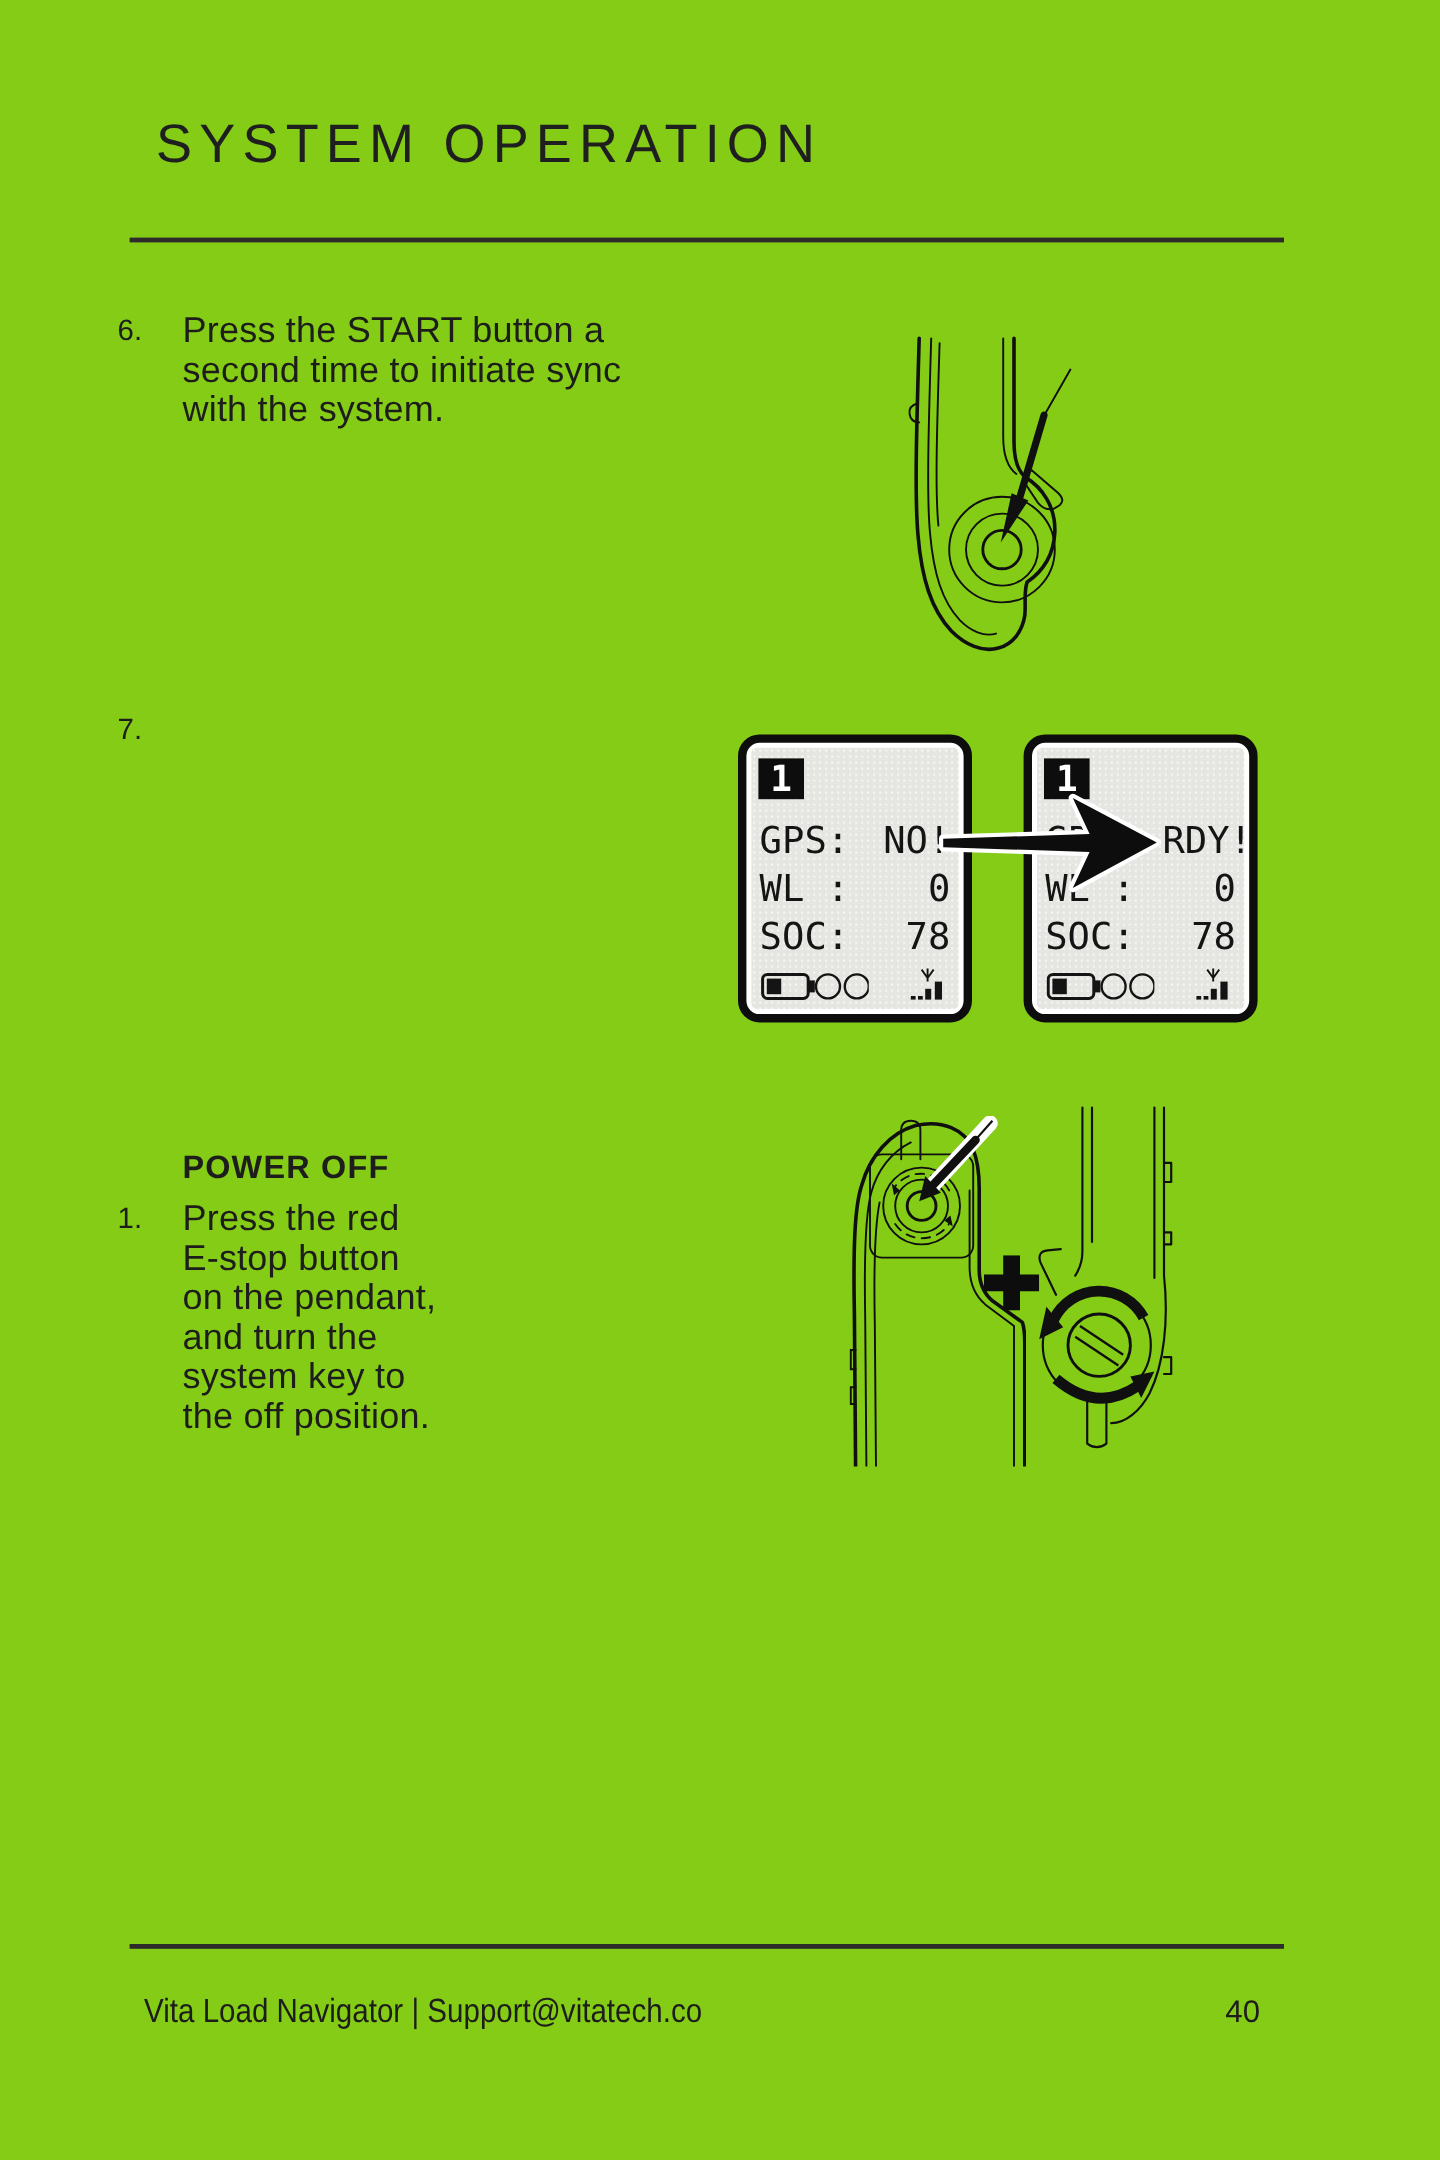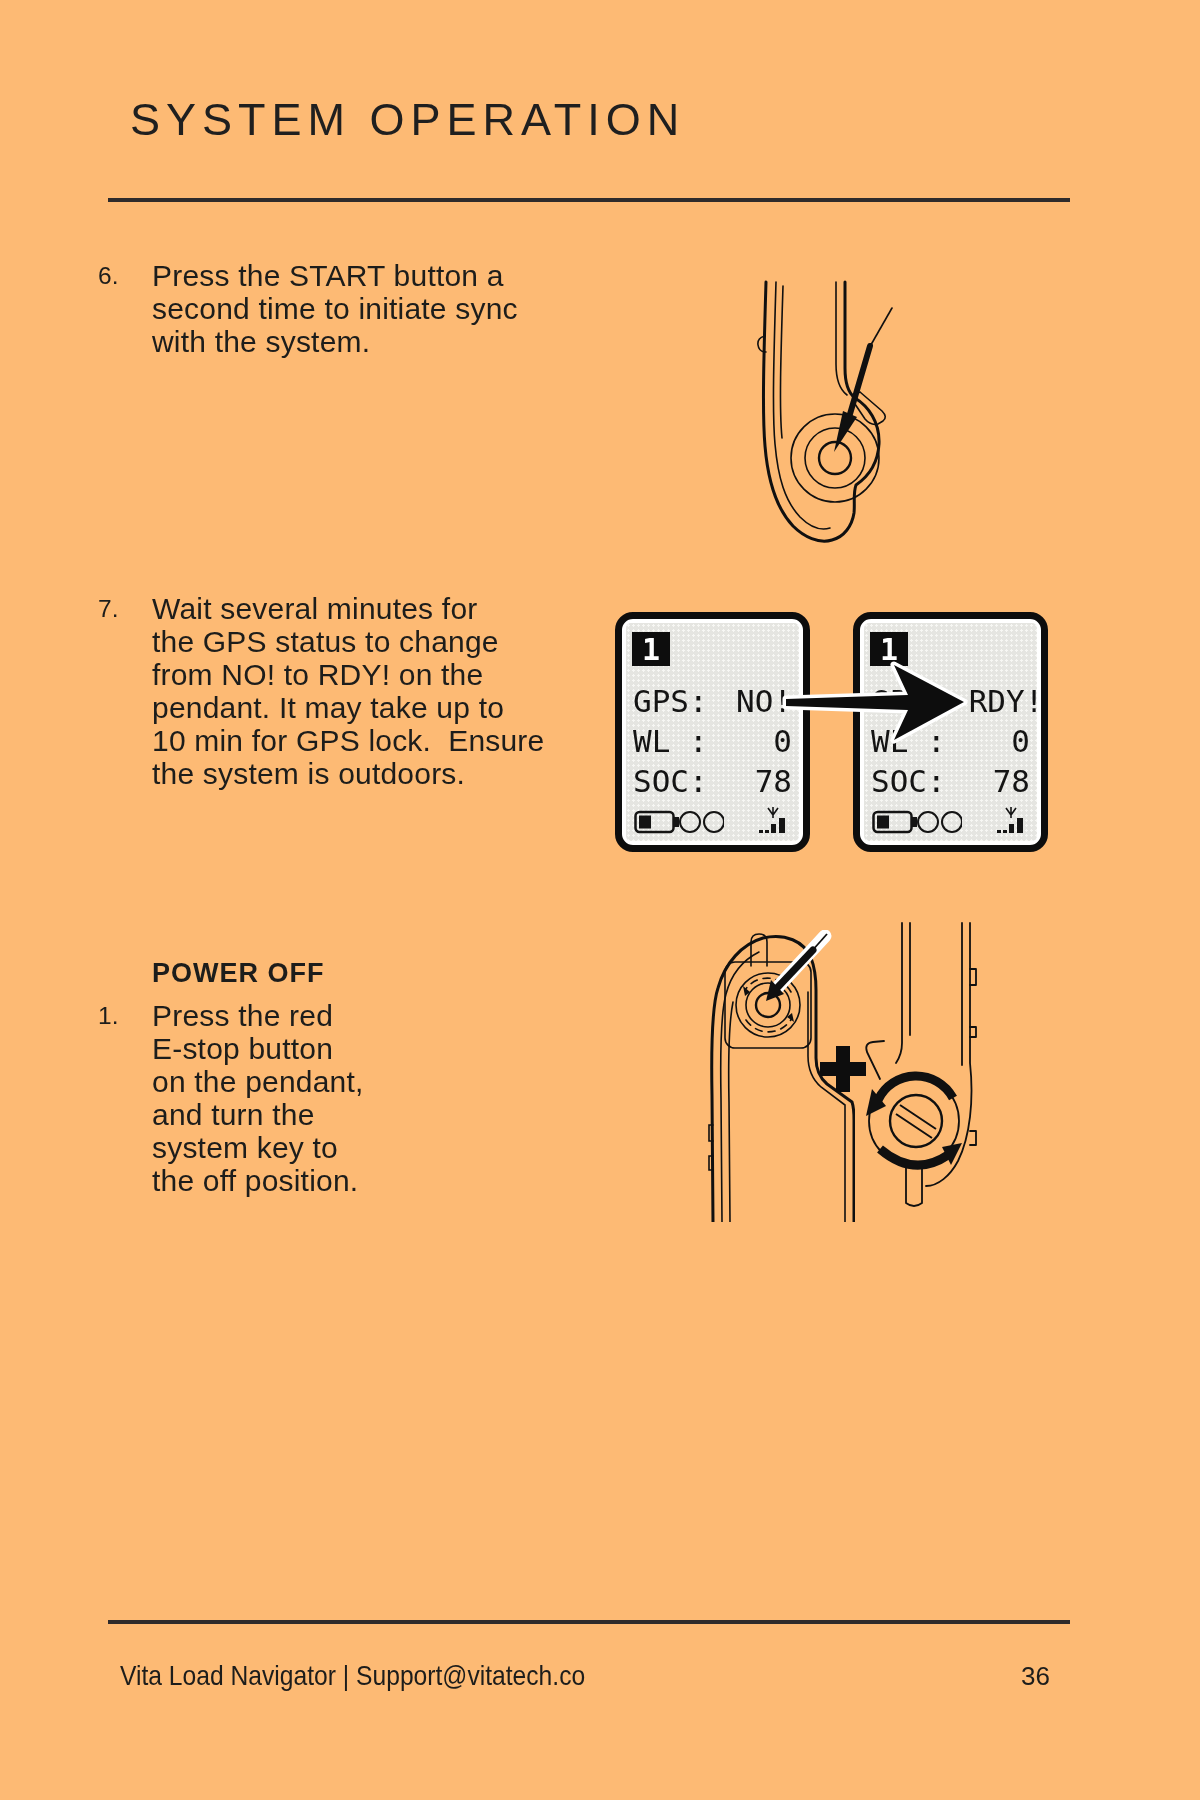--- a/index.html
+++ b/index.html
@@ -1,18 +1,18 @@
 <!DOCTYPE html>
 <html><head>
 <meta charset="utf-8">
 <style>
   * { margin:0; padding:0; box-sizing:border-box; }
   html,body { background:#ffffff; }
   .page {
-    position:relative; width:1200px; height:1800px; background:#fdba74;
+    position:relative; width:1200px; height:1800px; background:#84cc16;
     font-family:"Liberation Sans", sans-serif; color:#1d1d1b; overflow:hidden;
   }
   .abs { position:absolute; }
   .page-title {
     font-size:45px; font-weight:300; letter-spacing:6px; color:#1f1f1f;
   }
   .rule { background:#2e2b2b; height:4px; }
   .step-number { font-size:24.5px; line-height:33px; }
   .step-text { font-size:30px; line-height:33px; white-space:pre-wrap; letter-spacing:0.2px; }
   .section-heading { font-size:27px; font-weight:700; letter-spacing:1px; }
@@ -77,26 +77,20 @@
       </g>
       <circle cx="79" cy="178" r="16" stroke="#101010" stroke-width="2.4" fill="none"></circle>
       <g>
         <path d="M114,66 L94,134" stroke="#101010" stroke-width="6" stroke-linecap="round" fill="none"></path>
         <polygon points="78,172 101,137 87,131" fill="#101010"></polygon>
       </g>
     </svg>
   </div>
 
   <div class="abs step-number" style="left:98px; top:592px;">7.</div>
-  <div class="abs step-text" style="left:152px; top:592px; width:400px;">Wait several minutes for
-the GPS status to change
-from NO! to RDY! on the
-pendant. It may take up to
-10 min for GPS lock.  Ensure
-the system is outdoors.</div>
 
   <div class="screen" style="left:615px; top:612px;">
     <div class="lcd">
       <div class="lcd-tab">1</div>
       <div class="lcd-rows">
         <div class="lcd-row">
           <span>GPS:</span>
           <span>NO!</span>
         </div>
         <div class="lcd-row">
@@ -236,15 +230,15 @@
         <path d="M103,183 A42,42 0 0,0 28,185" stroke="#101010" stroke-width="9" fill="none"></path>
         <polygon points="16,201 36,191 22,174" fill="#101010"></polygon>
         <path d="M30,234 Q64,263 98,240" stroke="#101010" stroke-width="9" fill="none"></path>
         <polygon points="112,228 92,232 101,250" fill="#101010"></polygon>
       </g>
     </svg>
   </div>
 
   <div class="abs rule" style="left:108px; top:1620px; width:962px;"></div>
   <div class="abs footer-text" style="left:120px; top:1660px;">Vita Load Navigator | Support@vitatech.co</div>
-  <div class="abs page-number" style="right:150px; top:1661px;">36</div>
+  <div class="abs page-number" style="right:150px; top:1661px;">40</div>
 
 </div>
 
 </body></html>

